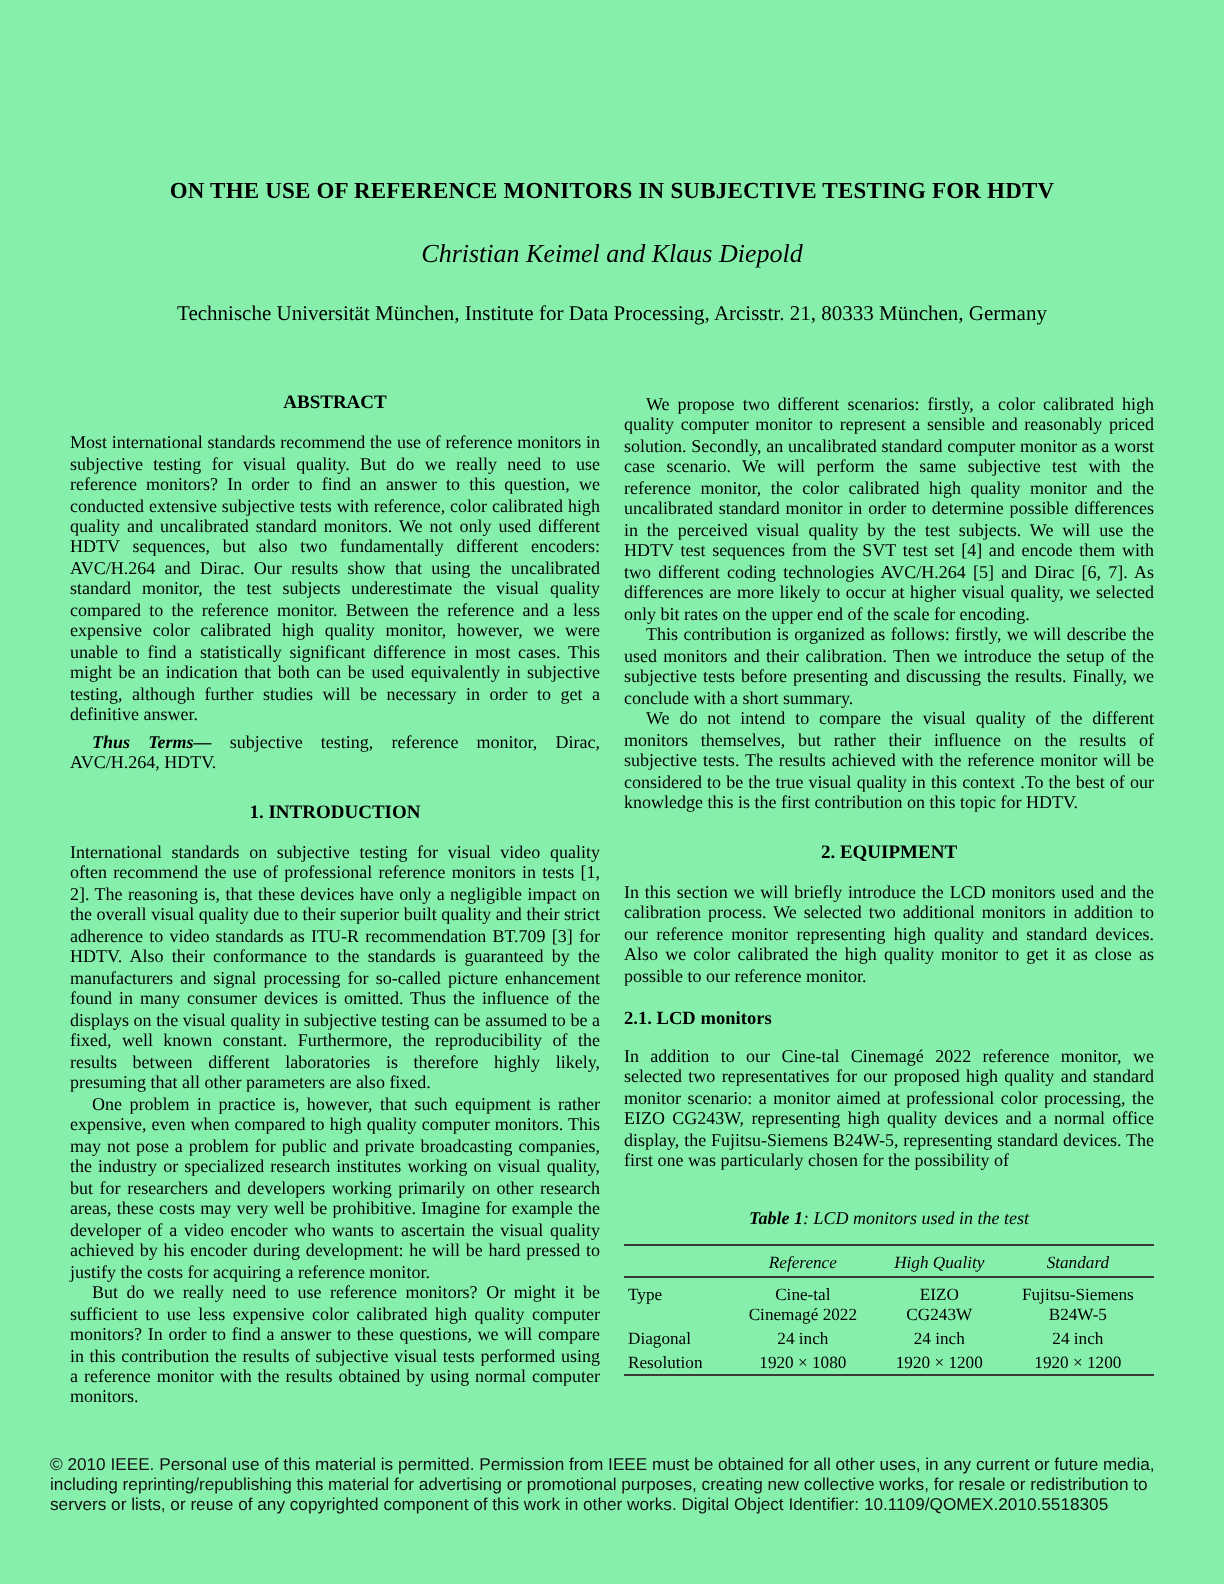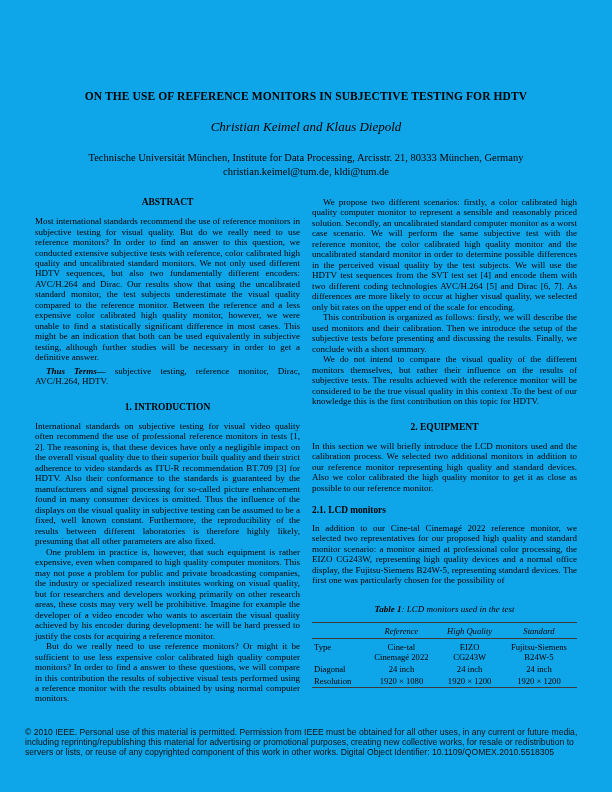--- a/index.html
+++ b/index.html
@@ -1,20 +1,20 @@
 <!DOCTYPE html>
 <html><head>
 <meta charset="utf-8">
 <style>
   html, body { margin: 0; padding: 0; background: #ffffff; }
   .page {
     position: relative;
     width: 612px;
     height: 792px;
-    background: #0ea5e9;
+    background: #86efac;
     color: #000000;
     font-family: "Liberation Serif", "DejaVu Serif", serif;
     overflow: hidden;
   }
   
   .header-block {
     position: absolute;
     top: 90px;
     left: 35px;
     width: 542px;
@@ -115,21 +115,20 @@
 </head>
 <body>
 
 <div class="page">
 
   <div class="header-block">
     <div class="paper-title">ON THE USE OF REFERENCE MONITORS IN SUBJECTIVE TESTING FOR HDTV</div>
     <div class="paper-authors">Christian Keimel and Klaus Diepold</div>
     <div class="paper-affiliation">
       <div>Technische Universität München, Institute for Data Processing, Arcisstr. 21, 80333 München, Germany</div>
-      <div>christian.keimel@tum.de, kldi@tum.de</div>
     </div>
   </div>
 
   <div class="columns">
 
     <div class="col">
       <div class="sec-heading">ABSTRACT</div>
       <p class="para">Most international standards recommend the use of reference monitors in subjective testing for visual quality. But do we really need to use reference monitors? In order to find an answer to this question, we conducted extensive subjective tests with reference, color calibrated high quality and uncalibrated standard monitors. We not only used different HDTV sequences, but also two fundamentally different encoders: AVC/H.264 and Dirac. Our results show that using the uncalibrated standard monitor, the test subjects underestimate the visual quality compared to the reference monitor. Between the reference and a less expensive color calibrated high quality monitor, however, we were unable to find a statistically significant difference in most cases. This might be an indication that both can be used equivalently in subjective testing, although further studies will be necessary in order to get a definitive answer.</p>
       <p class="index-terms"><span class="it-label">Thus Terms—</span><span> subjective testing, reference monitor, Dirac, AVC/H.264, HDTV.</span></p>
 

